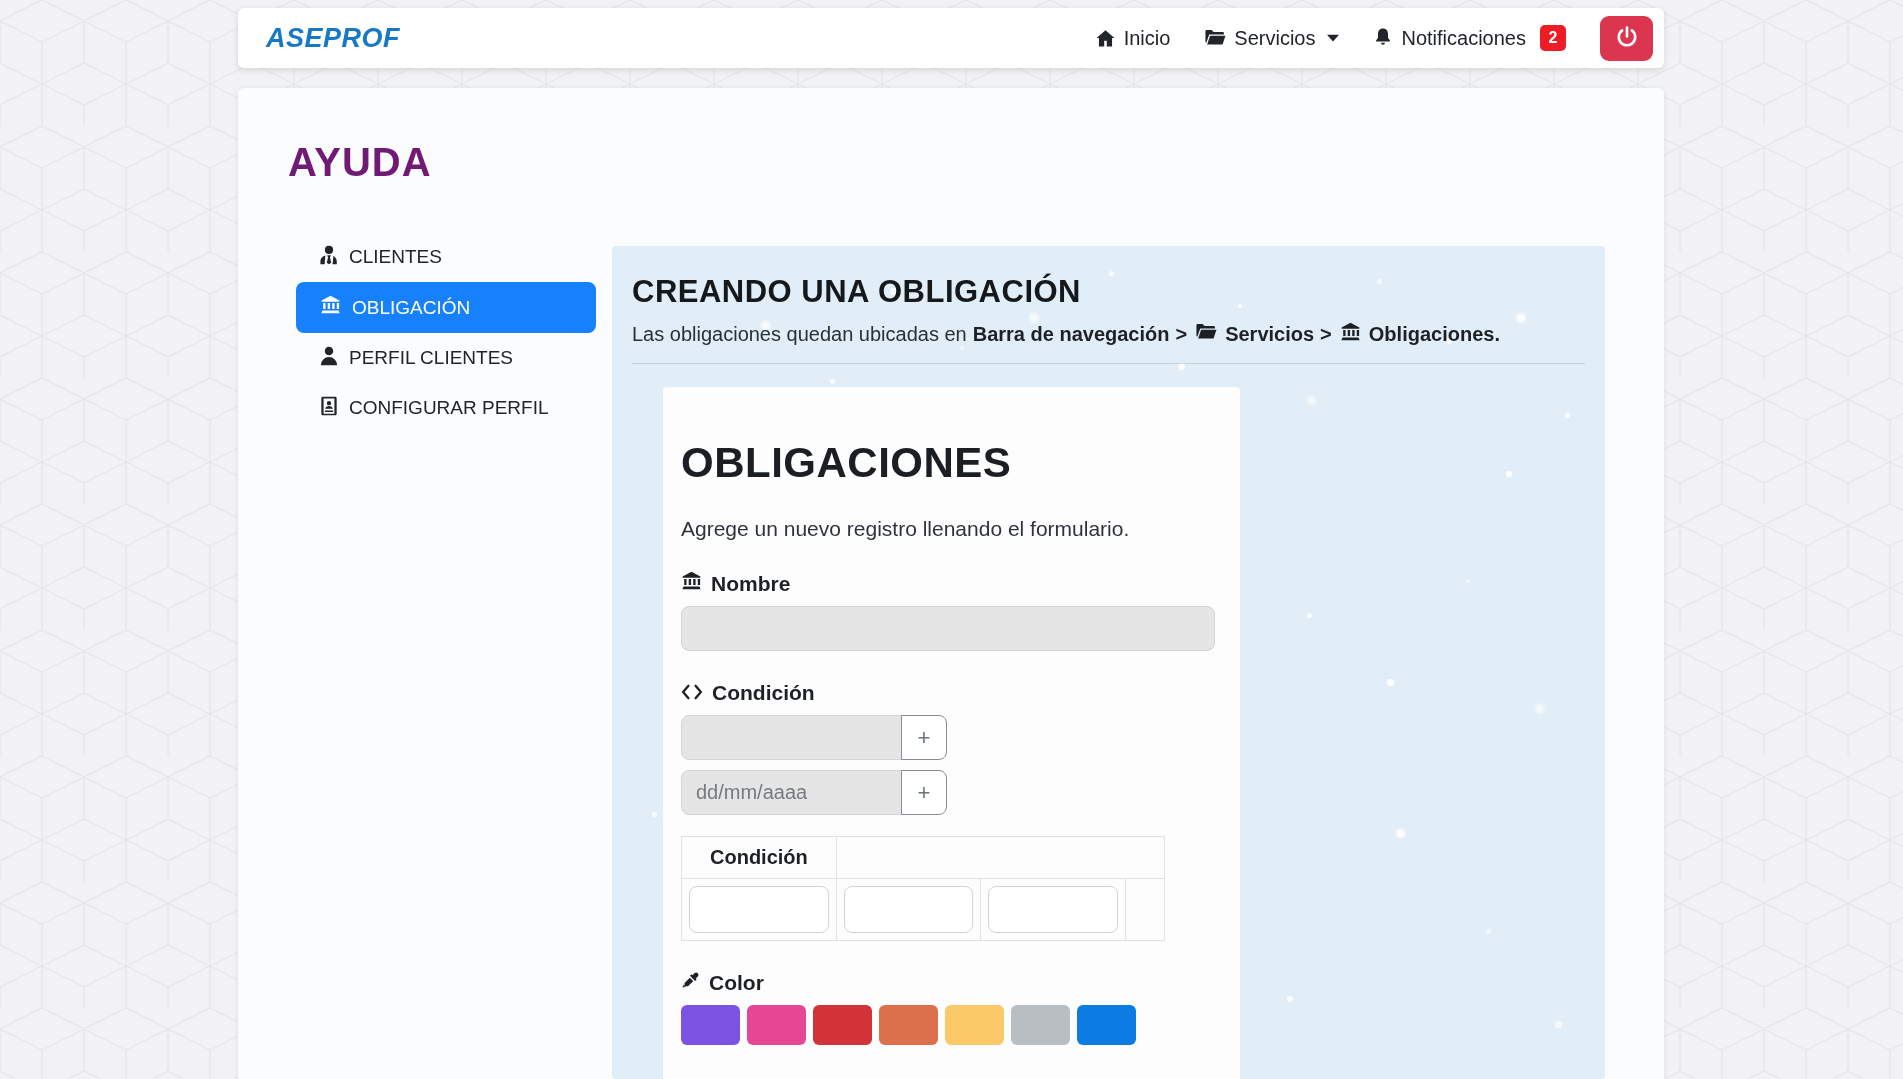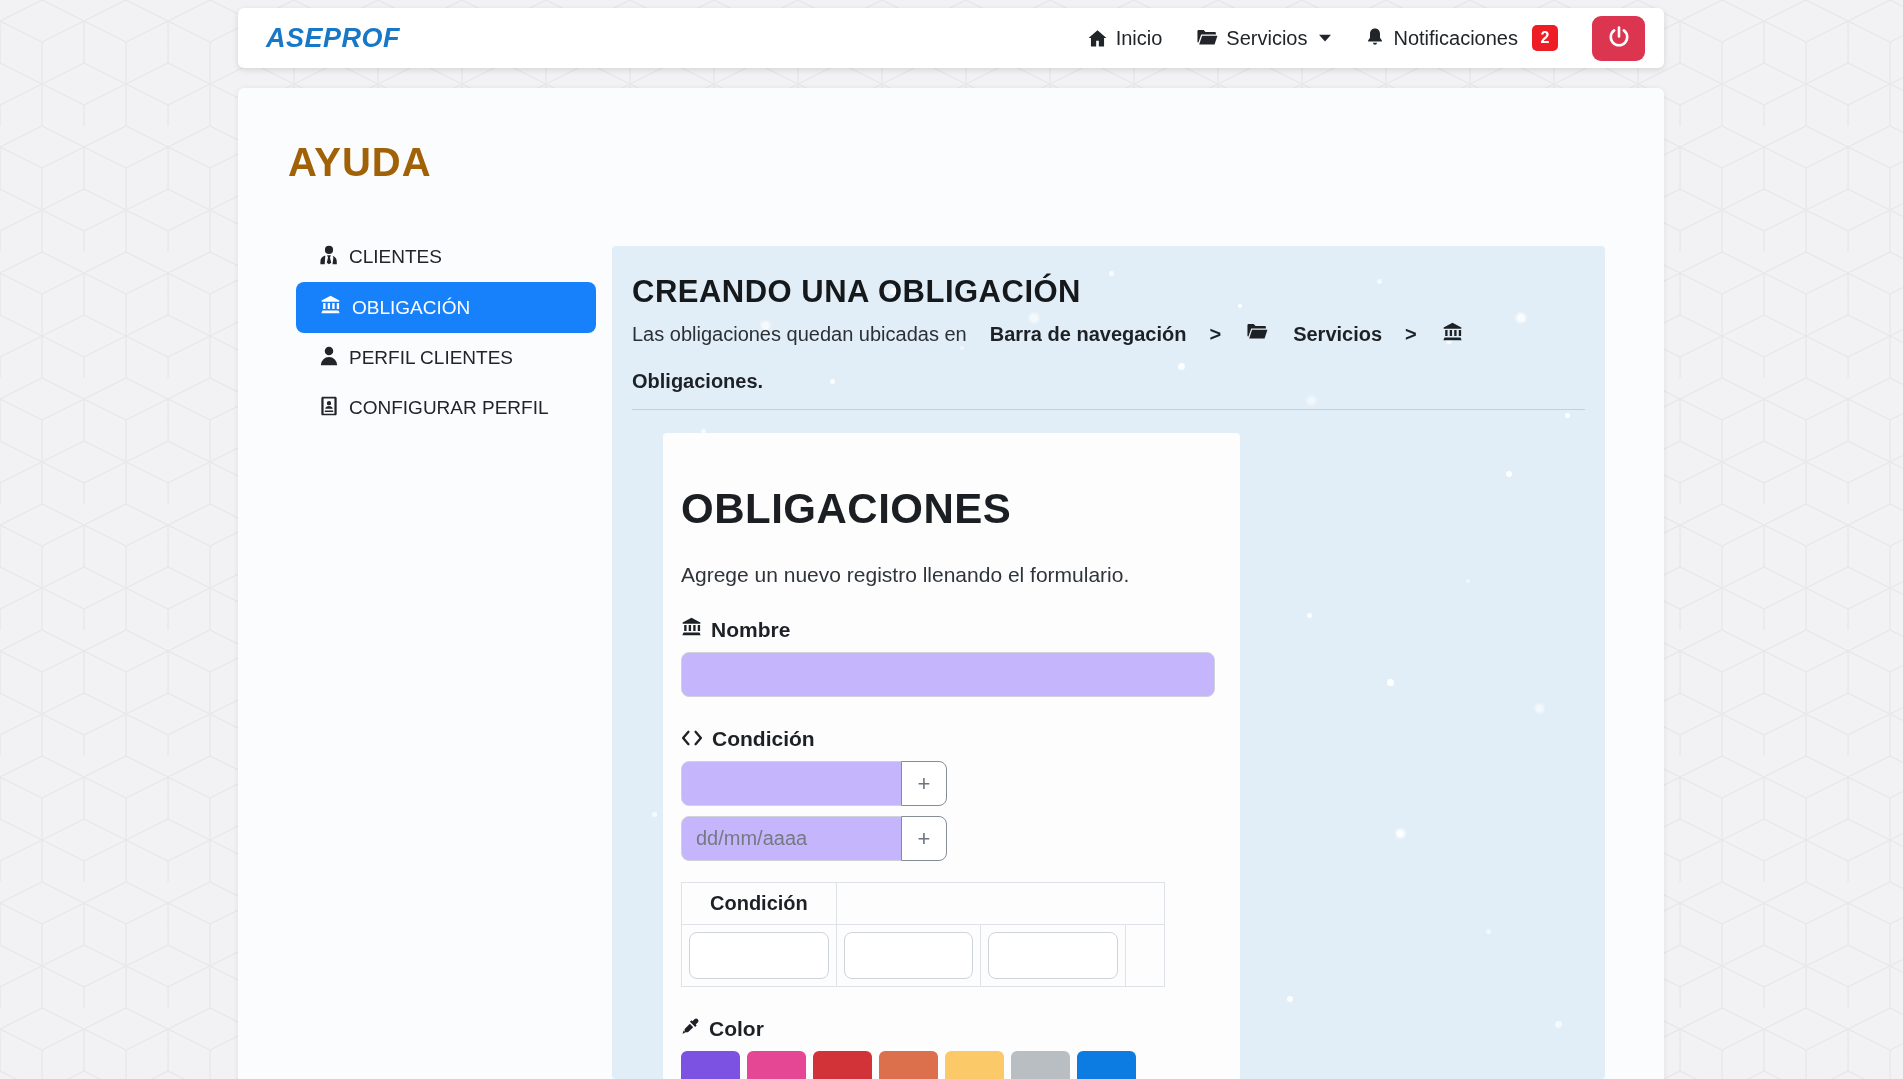--- a/index.html
+++ b/index.html
@@ -16,21 +16,21 @@
   .navbar{
     position:absolute;left:238px;top:8px;width:1426px;height:60px;
     background:#ffffff;border-radius:6px;z-index:2;
     box-shadow:0 2px 6px rgba(0,0,0,.12);
     display:flex;align-items:center;
   }
   .brand{
     margin-left:28px;font-size:27px;font-weight:700;letter-spacing:.5px;
     color:#1778c8;text-decoration:none;cursor:pointer;font-style:italic;
   }
-  .nav-right{margin-left:auto;display:flex;align-items:center;gap:34px;padding-right:19px}
+  .nav-right{margin-left:auto;display:flex;align-items:center;gap:34px;padding-right:11px}
   .nav-link{
     display:flex;align-items:center;gap:8px;font-size:20px;color:#212529;
     text-decoration:none;cursor:pointer;white-space:nowrap;
   }
   .nav-link svg{display:block}
   .caret{margin-left:4px}
   .badge{
     margin-left:6px;min-width:26px;height:26px;border-radius:5px;background:#ee1c25;
     color:#fff;font-size:16px;font-weight:700;display:inline-flex;
     align-items:center;justify-content:center;padding:0 6px;
@@ -40,59 +40,59 @@
     display:flex;align-items:center;justify-content:center;cursor:pointer;
   }
   
   .content-card{
     position:absolute;left:238px;top:88px;width:1426px;height:991px;
     background:#fbfcfd;border-radius:6px 6px 0 0;z-index:1;
     box-shadow:0 1px 6px rgba(0,0,0,.08);
   }
   .page-title{
     position:absolute;left:50px;top:52px;font-size:40px;font-weight:800;
-    letter-spacing:1px;color:#a16207;
+    letter-spacing:1px;color:#701a75;
   }
   
   .sidebar{position:absolute;left:58px;top:144px;width:300px}
   .side-item{
     height:50px;display:flex;align-items:center;gap:11px;padding-left:24px;
     font-size:19px;color:#212529;cursor:pointer;
   }
   .side-item svg{flex:0 0 auto}
   .side-item.active{
     background:#1781fb;color:#fff;border-radius:8px;height:51px;
   }
   
   .panel{
     position:absolute;left:374px;top:158px;width:993px;height:833px;
     background:#e2eef7;border-radius:4px;padding:16px 20px;overflow:hidden;
   }
   .snow-layer{position:absolute;inset:0;z-index:0;pointer-events:none}
   .snow-dot{position:absolute;background:#fff;border-radius:50%}
   .panel-inner{position:relative;z-index:1}
   .panel-heading{font-size:31px;font-weight:800;letter-spacing:.5px;margin-top:12px;color:#16191c}
-  .crumb{margin-top:12px;font-size:20px;color:#2b3036;display:flex;align-items:center;flex-wrap:wrap;gap:23px}
+  .crumb{margin-top:12px;font-size:20px;color:#2b3036;display:flex;align-items:center;flex-wrap:wrap;gap:6px}
   .crumb b{color:#1d2125}
   .crumb svg{margin:0 2px}
   .divider{border:none;border-top:1px solid rgba(33,37,41,.15);margin-top:16px}
   
   .form-card{
     margin:23px 0 0 31px;width:577px;min-height:700px;background:#fdfdfe;
     border-radius:4px;padding:52px 25px 40px 18px;
   }
   .form-title{font-size:42px;font-weight:800;letter-spacing:.5px;color:#1b1f23}
   .form-subtitle{margin-top:30px;font-size:21px;color:#2f343a}
   .field-label{
     margin-top:30px;display:flex;align-items:center;gap:9px;
     font-size:21px;font-weight:600;color:#1d2125;
   }
   .text-input{
     margin-top:10px;width:100%;height:45px;border:1px solid #ced4da;border-radius:8px;
-    background:#c4b5fd;font-size:20px;padding:0 14px;color:#212529;outline:none;
+    background:#e5e5e5;font-size:20px;padding:0 14px;color:#212529;outline:none;
   }
   .text-input::placeholder{color:#757a80}
   .input-group{margin-top:10px;display:flex;width:267px}
   .input-group .text-input{margin-top:0;width:221px;border-radius:8px 0 0 8px}
   .add-btn{
     width:46px;height:45px;margin-left:-1px;background:#fff;border:1px solid #868d94;
     border-radius:0 8px 8px 0;color:#6c757d;font-size:22px;cursor:pointer;line-height:1;
   }
   .cond-table{margin-top:21px;border-collapse:collapse;width:484px}
   .cond-table th,.cond-table td{border:1px solid #dfe3e8}

